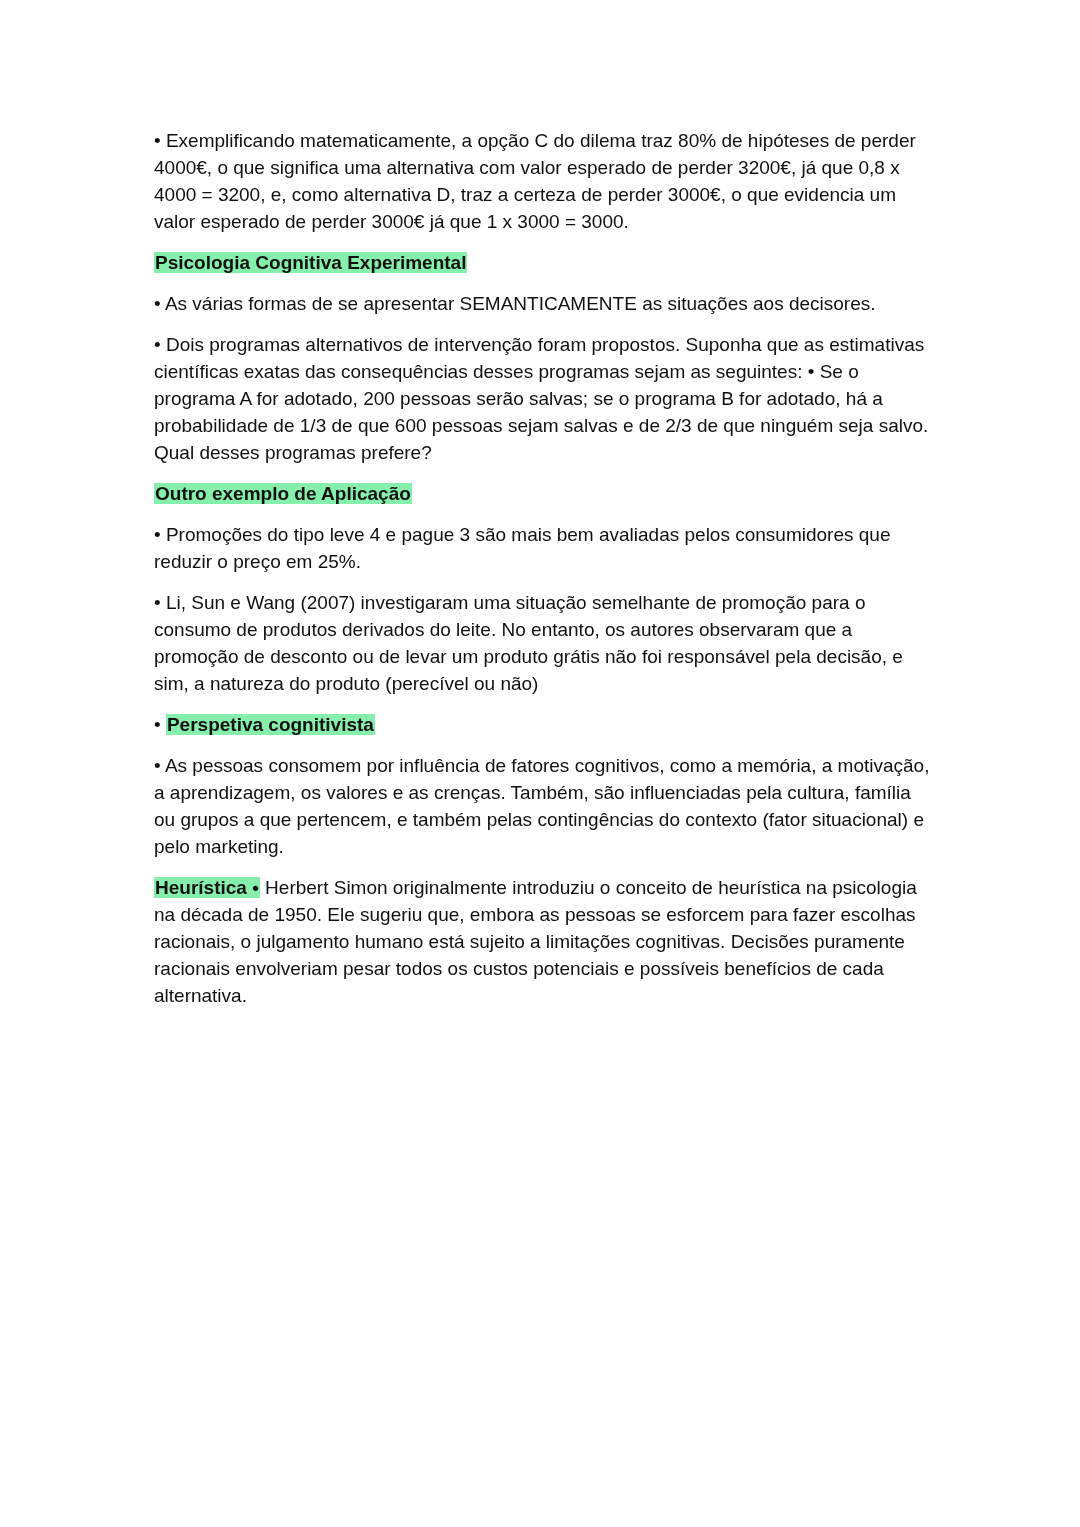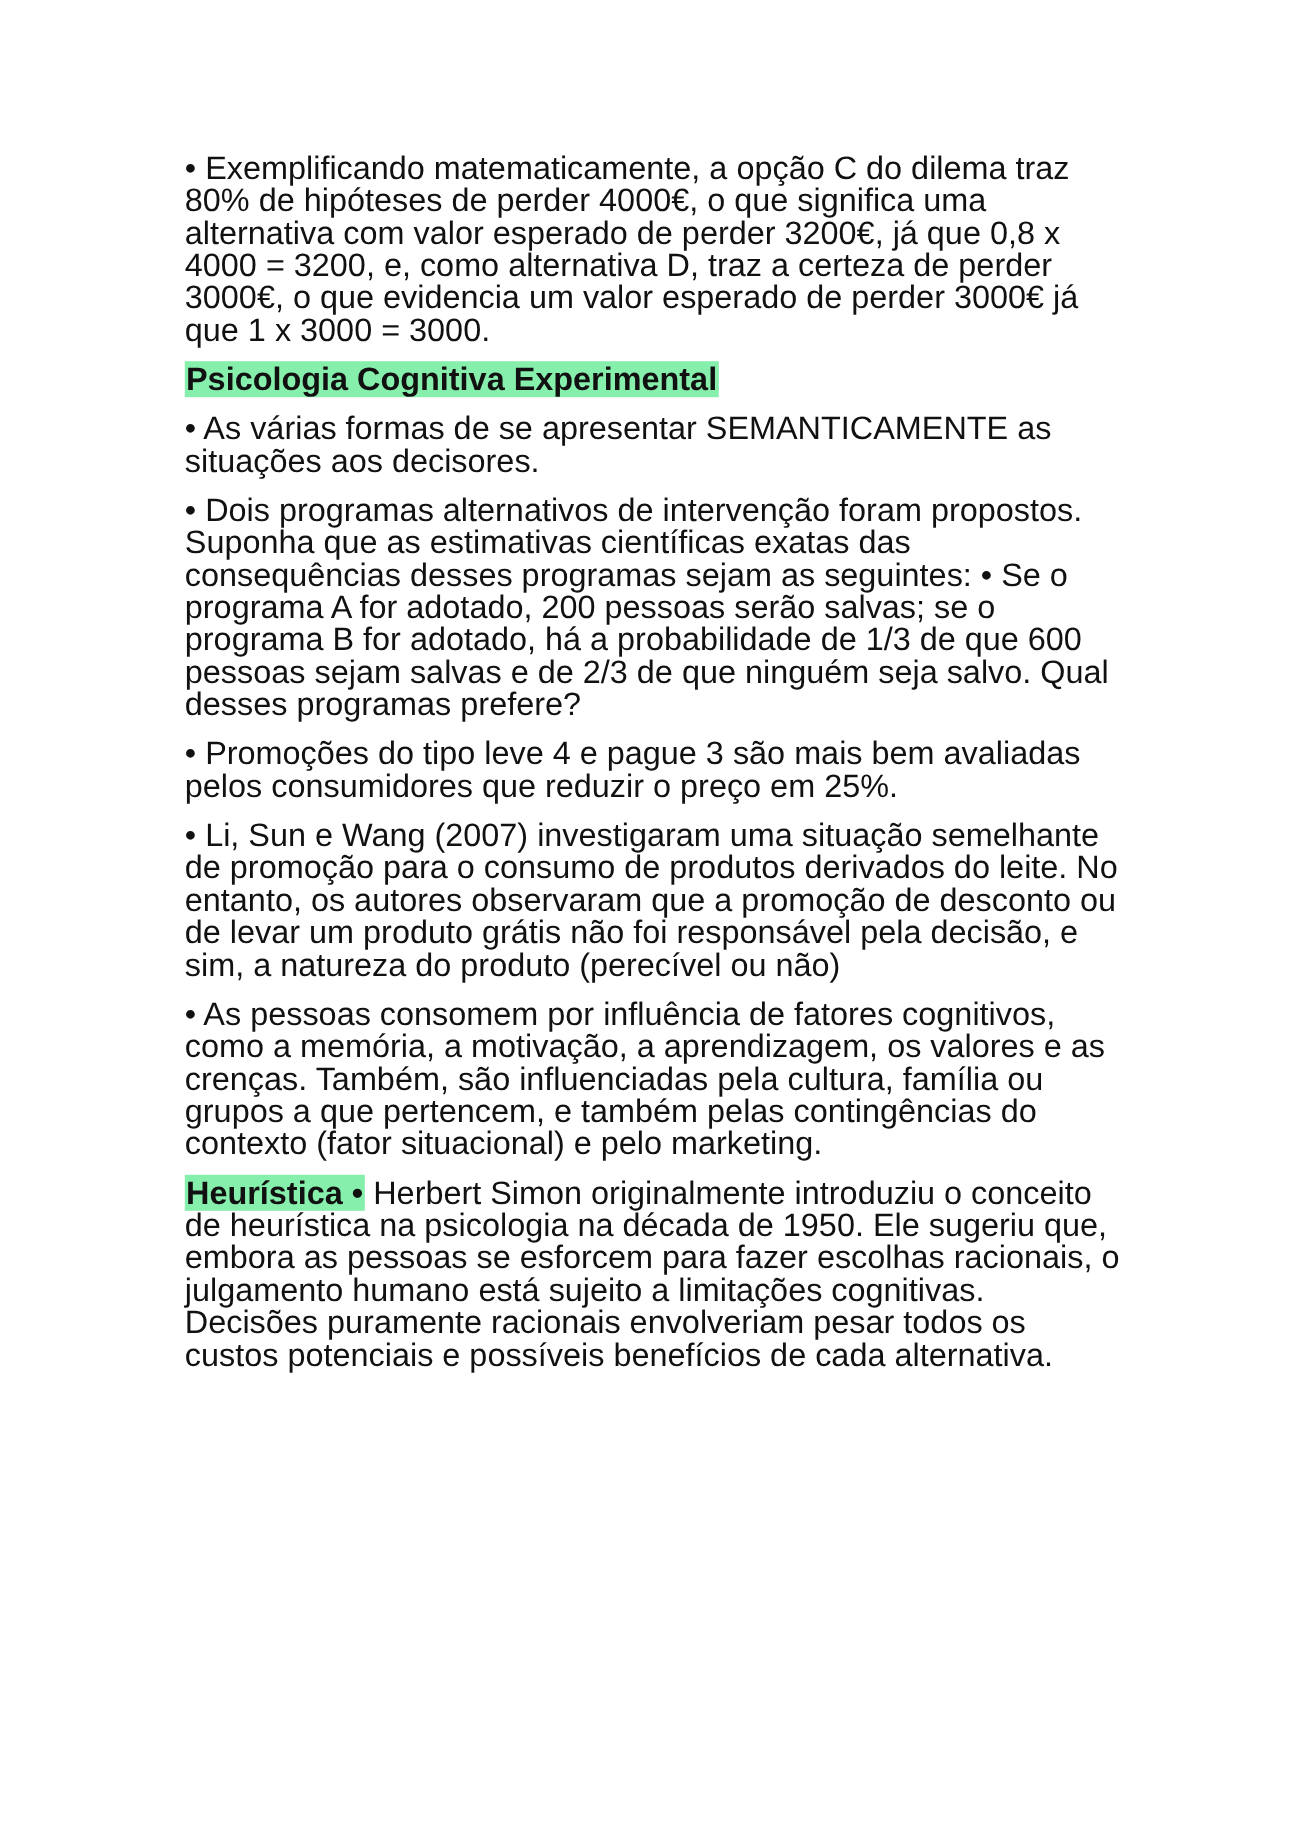--- a/index.html
+++ b/index.html
@@ -13,21 +13,21 @@
       position: relative;
       overflow: hidden;
       font-family: "Liberation Sans", sans-serif;
       color: #111111;
     }
     .page {
       position: absolute;
       left: 154px;
       top: 127px;
       width: 780px;
-      font-size: 27px;
+      font-size: 19px;
       line-height: 27px;
     }
     .para {
       margin: 0 0 14px 0;
     }
     .hl {
       background: #86efac;
       font-weight: bold;
       padding: 0 1px;
     }
@@ -46,26 +46,32 @@
   <p class="para">
     <span class="hl">Psicologia Cognitiva Experimental</span>
   </p>
 
 
   <p class="para">• As várias formas de se apresentar SEMANTICAMENTE as situações aos decisores.</p>
 
 
   <p class="para">• Dois programas alternativos de intervenção foram propostos. Suponha que as estimativas científicas exatas das consequências desses programas sejam as seguintes: • Se o programa A for adotado, 200 pessoas serão salvas; se o programa B for adotado, há a probabilidade de 1/3 de que 600 pessoas sejam salvas e de 2/3 de que ninguém seja salvo. Qual desses programas prefere?</p>
 
+  <p class="para">
+    <span class="hl">Outro exemplo de Aplicação</span>
+  </p>
 
   <p class="para">• Promoções do tipo leve 4 e pague 3 são mais bem avaliadas pelos consumidores que reduzir o preço em 25%.</p>
 
 
   <p class="para">• Li, Sun e Wang (2007) investigaram uma situação semelhante de promoção para o consumo de produtos derivados do leite. No entanto, os autores observaram que a promoção de desconto ou de levar um produto grátis não foi responsável pela decisão, e sim, a natureza do produto (perecível ou não)</p>
 
+  <p class="para">
+    <span>• </span><span class="hl">Perspetiva cognitivista</span>
+  </p>
 
   <p class="para">• As pessoas consomem por influência de fatores cognitivos, como a memória, a motivação, a aprendizagem, os valores e as crenças. Também, são influenciadas pela cultura, família ou grupos a que pertencem, e também pelas contingências do contexto (fator situacional) e pelo marketing.</p>
 
   <p class="para">
     <span class="hl">Heurística •</span><span> Herbert Simon originalmente introduziu o conceito de heurística na psicologia na década de 1950. Ele sugeriu que, embora as pessoas se esforcem para fazer escolhas racionais, o julgamento humano está sujeito a limitações cognitivas. Decisões puramente racionais envolveriam pesar todos os custos potenciais e possíveis benefícios de cada alternativa.</span>
   </p>
 
 </div>
 
 </body></html>

